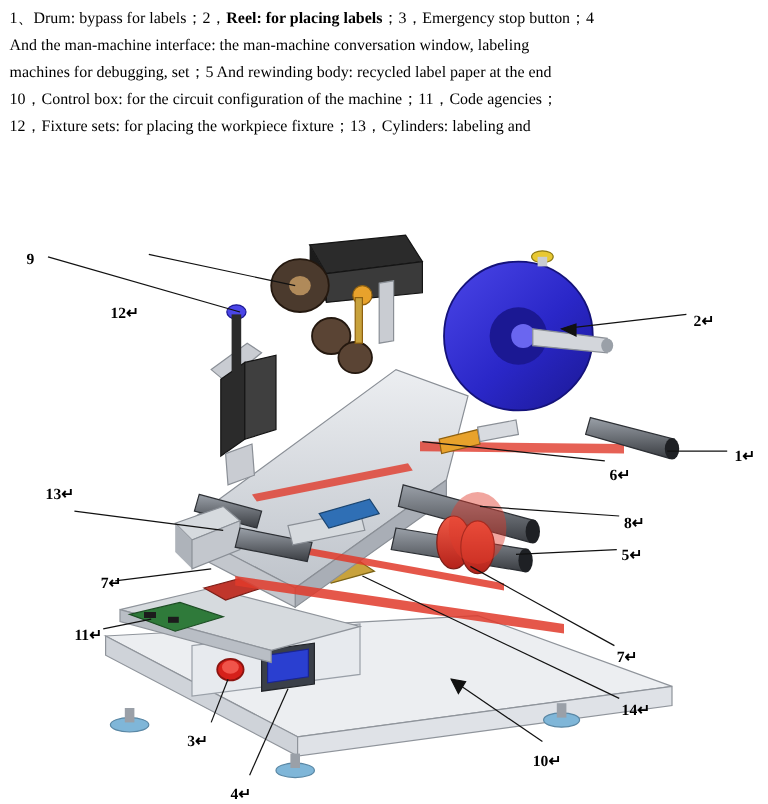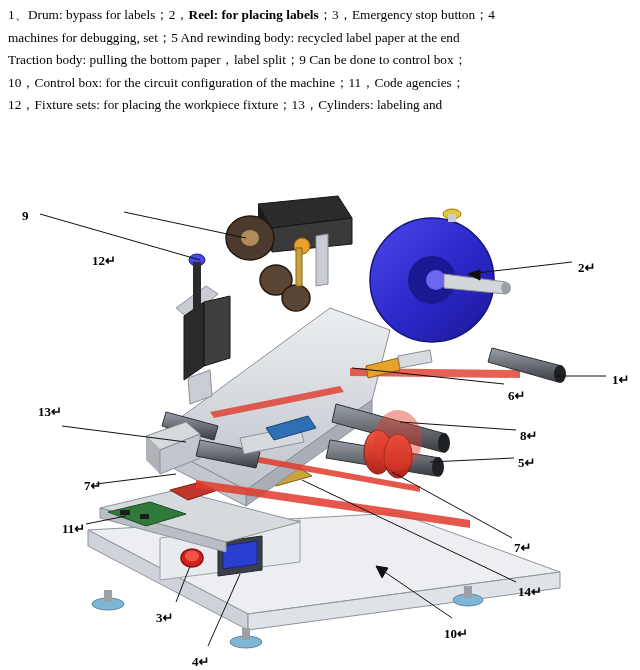--- a/index.html
+++ b/index.html
@@ -62,24 +62,24 @@
 </head>
 <body>
 
 <div id="page">
 
   <div id="caption">
     <span class="ln">
       <span>1、Drum: bypass for labels；2，<span class="bold">Reel: for placing labels</span>；3，Emergency stop button；4</span>
     </span>
     <span class="ln">
+      <span>And the man-machine interface: the man-machine conversation window, labeling</span>
+    </span>
+    <span class="ln">
       <span>machines for debugging, set；5 And rewinding body: recycled label paper at the end</span>
-    </span>
-    <span class="ln">
-      <span>Traction body: pulling the bottom paper，label split；9 Can be done to control box；</span>
     </span>
     <span class="ln">
       <span>10，Control box: for the circuit configuration of the machine；11，Code agencies；</span>
     </span>
     <span class="ln">
       <span>12，Fixture sets: for placing the workpiece fixture；13，Cylinders: labeling and</span>
     </span>
   </div>
 
   <div id="figure">

